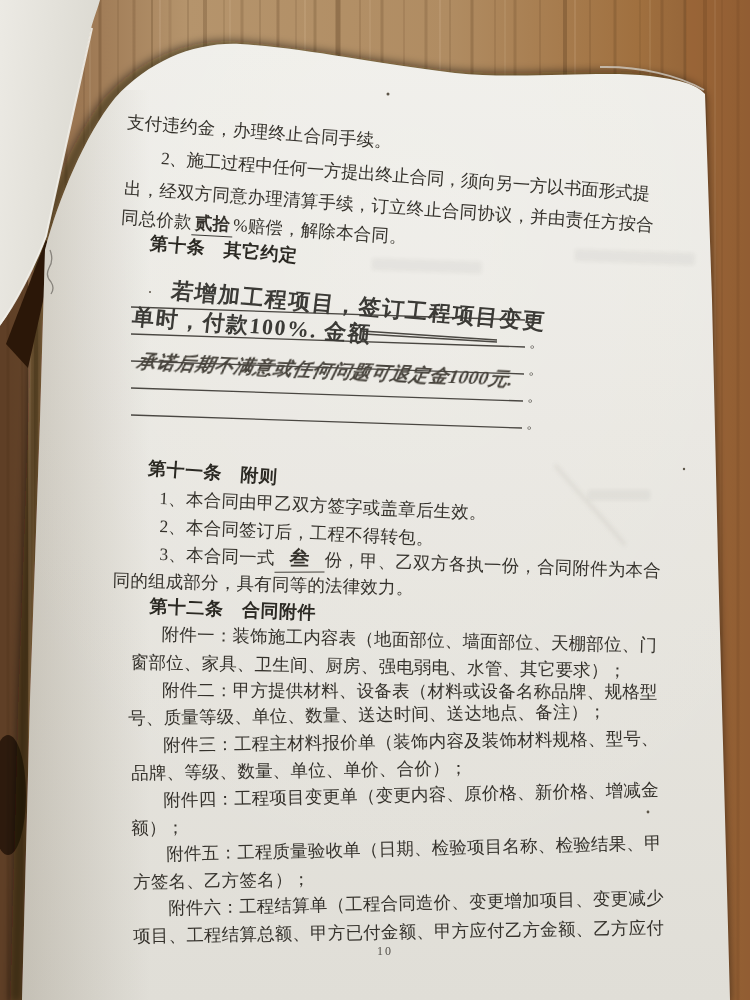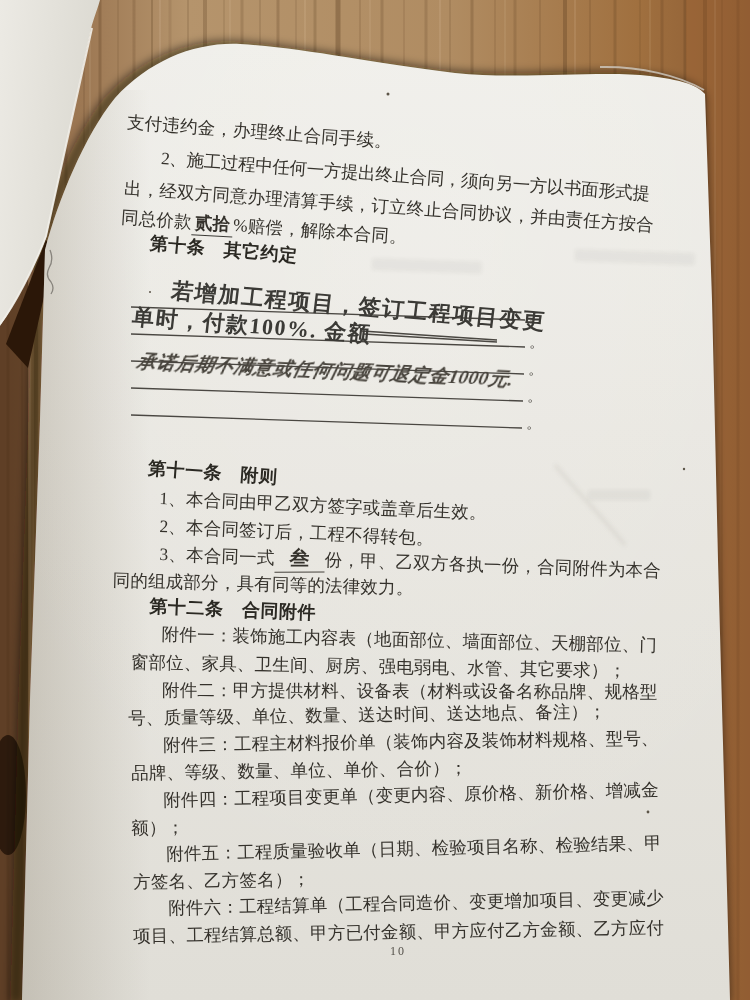--- a/index.html
+++ b/index.html
@@ -213,13 +213,13 @@
 <div class="txt" style="left:128px;top:706px;transform:rotate(-0.8deg);">号、质量等级、单位、数量、送达时间、送达地点、备注）；</div>
 <div class="txt" style="left:163px;top:733px;transform:rotate(-0.8deg);">附件三：工程主材料报价单（装饰内容及装饰材料规格、型号、</div>
 <div class="txt" style="left:131px;top:761px;transform:rotate(-0.9deg);">品牌、等级、数量、单位、单价、合价）；</div>
 <div class="txt" style="left:163px;top:788px;transform:rotate(-1.2deg);">附件四：工程项目变更单（变更内容、原价格、新价格、增减金</div>
 <div class="txt" style="left:131px;top:816px;transform:rotate(-0.9deg);">额）；</div>
 <div class="txt" style="left:166px;top:842px;transform:rotate(-1.3deg);">附件五：工程质量验收单（日期、检验项目名称、检验结果、甲</div>
 <div class="txt" style="left:133px;top:870px;transform:rotate(-1deg);">方签名、乙方签名）；</div>
 <div class="txt" style="left:168px;top:896px;transform:rotate(-1.2deg);">附件六：工程结算单（工程合同造价、变更增加项目、变更减少</div>
 <div class="txt" style="left:133px;top:924px;transform:rotate(-0.9deg);">项目、工程结算总额、甲方已付金额、甲方应付乙方金额、乙方应付</div>
 
-<div class="txt pgnum" style="left:390px;top:944px;">10</div>
+<div class="txt pgnum" style="left:377px;top:944px;">10</div>
 
 </body></html>

